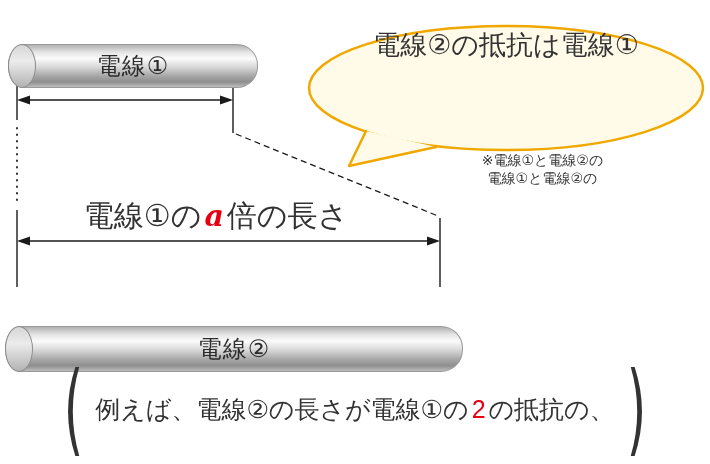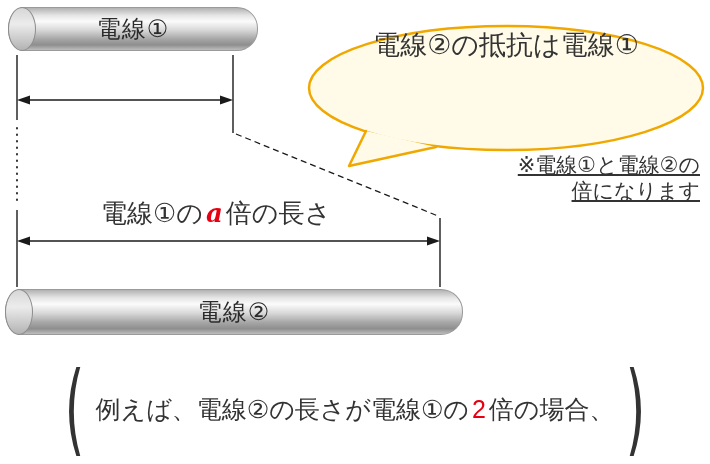--- a/index.html
+++ b/index.html
@@ -6,45 +6,46 @@
   .stage{
     position:relative;width:710px;height:464px;background:#ffffff;overflow:hidden;
     font-family:"Liberation Sans","DejaVu Sans",sans-serif;color:#333;
   }
   .stage svg{position:absolute;left:0;top:0;z-index:1;}
 
   
   .wire{
     position:absolute;z-index:2;border:1px solid #9a9a9a;
     background:linear-gradient(180deg,#b2b2b2 0%,#e6e6e6 18%,#fbfbfb 32%,#d9d9d9 52%,#a6a6a6 74%,#8e8e8e 88%,#bdbdbd 100%);
+    margin-top:37px;
   }
   .wire1{left:8px;top:7px;width:248px;height:42px;border-radius:16px 21px 21px 16px / 21px;}
   .wire2{left:5px;top:289px;width:456px;height:44px;border-radius:16px 22px 22px 16px / 22px;}
   .cap{
     position:absolute;left:-1px;top:-1px;bottom:-1px;width:28px;border-radius:50%;
     background:linear-gradient(180deg,#d6d6d6 0%,#ececec 38%,#b3b3b3 100%);
     border:1px solid #8d8d8d;box-sizing:border-box;
   }
   .wire-label{
     position:absolute;left:0;right:0;top:50%;transform:translateY(-50%);
     text-align:center;font-size:24px;color:#2b2b2b;letter-spacing:1px;z-index:3;
   }
 
   
   .bubble-text{
     position:absolute;left:316px;top:28px;width:380px;z-index:3;
     text-align:center;font-size:27px;line-height:1.33;color:#333;
   }
   .note{
     position:absolute;left:385px;top:152px;width:315px;z-index:3;
-    text-align:right;font-size:21px;line-height:1.25;color:#333;text-decoration:underline;
+    text-align:center;font-size:14px;line-height:1.25;color:#333;
   }
   .length-label{
     position:absolute;left:56px;top:196px;width:320px;z-index:3;
-    text-align:center;font-size:26px;color:#333;
+    text-align:center;font-size:30px;color:#333;
   }
   .var{
     font-family:"DejaVu Serif","Liberation Serif",serif;
     font-style:italic;font-weight:bold;color:#e60012;margin:0 3px;
   }
   .red{color:#e60012;}
   .refmark{font-size:0.55em;vertical-align:super;color:#444;margin-left:1px;}
 
   
   .example{
@@ -97,26 +98,26 @@
     <span class="cap"></span>
     <span class="wire-label">電線②</span>
   </div>
 
   <div class="bubble-text">
     <div>電線②の抵抗は電線①</div>
   </div>
 
   <div class="note">
     <div>※電線①と電線②の</div>
-    <div>倍になります</div>
+    <div>電線①と電線②の</div>
   </div>
 
   <div class="length-label"><span>電線①の</span><span class="var">a</span><span>倍の長さ</span></div>
 
   <div class="example">
     <span class="bigparen">(</span>
     <div class="example-lines">
-      <div><span>例えば、電線②の長さが電線①の</span><span class="red">2</span><span>倍の場合、</span></div>
+      <div><span>例えば、電線②の長さが電線①の</span><span class="red">2</span><span>の抵抗の、</span></div>
     </div>
     <span class="bigparen">)</span>
   </div>
 
 </div>
 
 </body></html>

